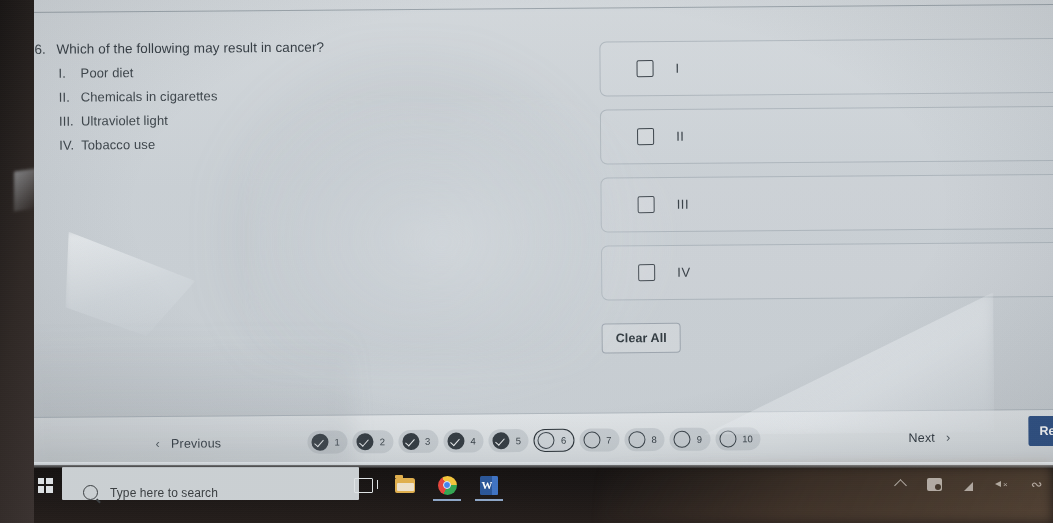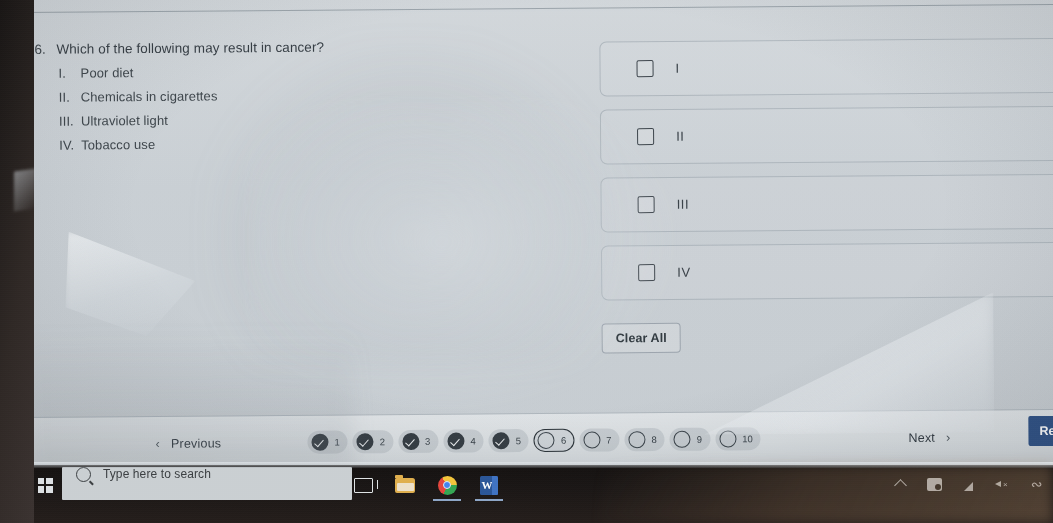--- a/index.html
+++ b/index.html
@@ -318,22 +318,23 @@
   .win-logo i {
     background: #dfe3e6;
     display: block;
   }
   .search-box {
     position: absolute;
     left: 62px; top: 2px;
     width: 290px; height: 33px;
     background: #cdd2d5;
     display: flex;
-    align-items: flex-start;
+    align-items: flex-end;
     border-radius: 1px;
+    padding-left: 7px;
   }
   .search-ico {
     margin-left: 14px;
     width: 13px; height: 13px;
     border: 1.6px solid #3b3f42;
     border-radius: 50%;
     position: relative;
     flex: 0 0 13px;
   }
   .search-ico::after {

